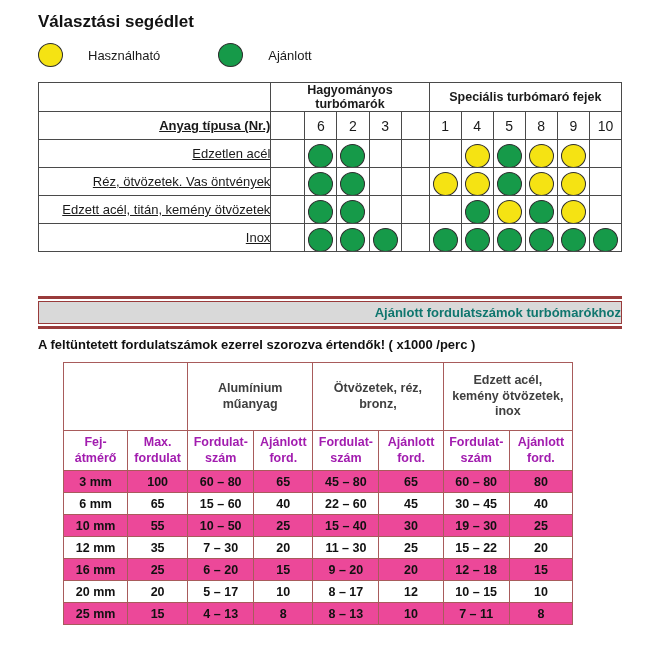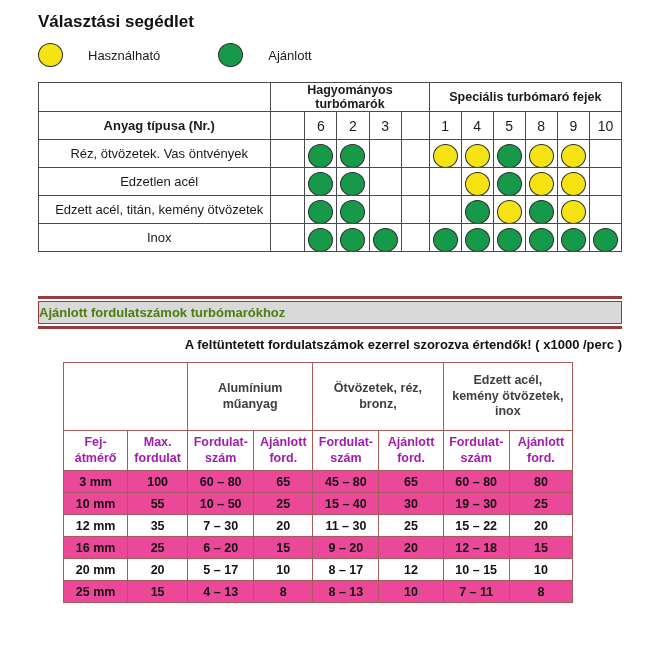--- a/index.html
+++ b/index.html
@@ -29,30 +29,30 @@
   table { border-collapse: collapse; table-layout: fixed; }
 
   
   #selection-table { width: 584px; }
   #selection-table th, #selection-table td {
     border: 1px solid #4a4a4a; padding: 0; text-align: center; overflow: hidden;
   }
   #selection-table thead tr.group-row th { height: 25px; font-size: 12.5px; font-weight: bold; }
   #selection-table tr { height: 28px; }
   #selection-table .mat-col { width: 232px; }
-  #selection-table .left { text-align: center; padding-left: 9px; }
+  #selection-table .left { text-align: right; padding-left: 9px; text-decoration: underline; }
   #selection-table .num { font-size: 14px; font-weight: normal; }
   #selection-table td.left, #selection-table th.left { font-size: 13px; }
   #selection-table th.left { font-weight: bold; }
   #selection-table tbody td.left { font-weight: normal; }
 
   
   .banner-wrap { width: 584px; margin-top: 44px; border-top: 3px solid #993b3b; border-bottom: 3px solid #993b3b; padding: 2px 0; }
-  .banner-inner { background: #d9d9d9; border: 1px solid #993b3b; text-align: left; font-weight: bold; font-size: 13px; padding: 3px 0; color: #4d7c0f; }
-  .note { width: 584px; text-align: right; font-weight: bold; font-size: 13px; margin: 8px 0 10px 0; color: #111; }
+  .banner-inner { background: #d9d9d9; border: 1px solid #993b3b; text-align: right; font-weight: bold; font-size: 13px; padding: 3px 0; color: #0f766e; }
+  .note { width: 584px; text-align: left; font-weight: bold; font-size: 13px; margin: 8px 0 10px 0; color: #111; }
 
   
   #speeds-table { width: 510px; margin-left: 25px; }
   #speeds-table th, #speeds-table td {
     border: 1px solid #a85b5b; padding: 0; text-align: center; overflow: hidden;
   }
   #speeds-table thead tr.mat-groups th { height: 68px; font-size: 12.5px; font-weight: bold; color: #3f3f3f; }
   #speeds-table thead tr.sub-head th { height: 40px; font-size: 12.5px; font-weight: bold; color: #a21caf; }
   #speeds-table tbody tr { height: 22px; }
   #speeds-table tbody td { font-size: 12.5px; font-weight: bold; color: #111; }
@@ -108,41 +108,41 @@
           <th class="num">1</th>
           <th class="num">4</th>
           <th class="num">5</th>
           <th class="num">8</th>
           <th class="num">9</th>
           <th class="num">10</th>
         </tr>
     </thead>
     <tbody id="selection-body">
         <tr>
+          <td class="mat-col left">Edzetlen acél</td>
+          <td></td>
+          <td><span class="circle green"></span></td>
+          <td><span class="circle green"></span></td>
+          <td></td>
+          <td></td>
+          <td></td>
+          <td><span class="circle yellow"></span></td>
+          <td><span class="circle green"></span></td>
+          <td><span class="circle yellow"></span></td>
+          <td><span class="circle yellow"></span></td>
+          <td></td>
+        </tr>
+        <tr>
           <td class="mat-col left">Réz, ötvözetek. Vas öntvények</td>
           <td></td>
           <td><span class="circle green"></span></td>
           <td><span class="circle green"></span></td>
           <td></td>
           <td></td>
           <td><span class="circle yellow"></span></td>
-          <td><span class="circle yellow"></span></td>
-          <td><span class="circle green"></span></td>
-          <td><span class="circle yellow"></span></td>
-          <td><span class="circle yellow"></span></td>
-          <td></td>
-        </tr>
-        <tr>
-          <td class="mat-col left">Edzetlen acél</td>
-          <td></td>
-          <td><span class="circle green"></span></td>
-          <td><span class="circle green"></span></td>
-          <td></td>
-          <td></td>
-          <td></td>
           <td><span class="circle yellow"></span></td>
           <td><span class="circle green"></span></td>
           <td><span class="circle yellow"></span></td>
           <td><span class="circle yellow"></span></td>
           <td></td>
         </tr>
         <tr>
           <td class="mat-col left">Edzett acél, titán, kemény ötvözetek</td>
           <td></td>
           <td><span class="circle green"></span></td>
@@ -223,20 +223,30 @@
         <tr class="gray">
           <td>3 mm</td>
           <td>100</td>
           <td>60 – 80</td>
           <td>65</td>
           <td>45 – 80</td>
           <td>65</td>
           <td>60 – 80</td>
           <td>80</td>
         </tr>
+        <tr>
+          <td>6 mm</td>
+          <td>65</td>
+          <td>15 – 60</td>
+          <td>40</td>
+          <td>22 – 60</td>
+          <td>45</td>
+          <td>30 – 45</td>
+          <td>40</td>
+        </tr>
         <tr class="gray">
           <td>10 mm</td>
           <td>55</td>
           <td>10 – 50</td>
           <td>25</td>
           <td>15 – 40</td>
           <td>30</td>
           <td>19 – 30</td>
           <td>25</td>
         </tr>

